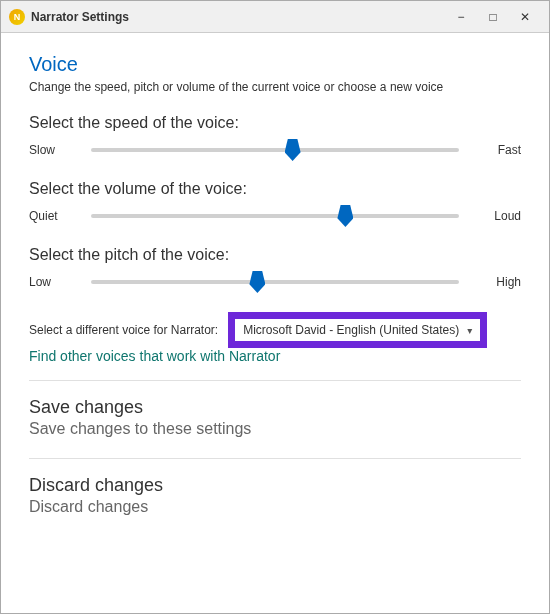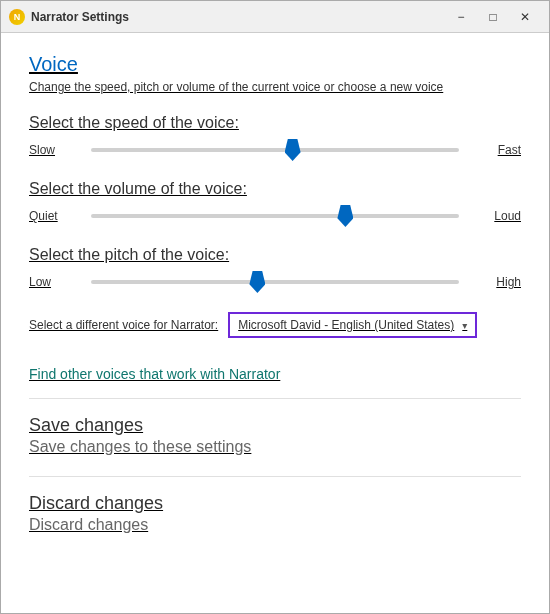--- a/index.html
+++ b/index.html
@@ -67,21 +67,20 @@
       font-size: 12px;
       color: #333;
       display: flex;
       align-items: center;
       justify-content: center;
     }
     .content {
       padding: 20px 28px 20px 28px;
       flex: 1;
       overflow-y: auto;
-      text-decoration: underline;
     }
     .section-title {
       color: #0067c0;
       font-size: 20px;
       font-weight: 300;
       margin-bottom: 4px;
     }
     .section-desc {
       color: #333;
       font-size: 12px;
@@ -141,32 +140,32 @@
       background: #0067c0;
       border: none;
       cursor: pointer;
       clip-path: polygon(20% 0%, 80% 0%, 100% 60%, 50% 100%, 0% 60%);
     }
     .voice-selector-row {
       display: flex;
       align-items: center;
       gap: 10px;
       margin-top: 16px;
-      margin-bottom: 28px;
+      margin-bottom: 0;
       flex-wrap: wrap;
     }
     .voice-selector-label {
       font-size: 12px;
       color: #333;
       white-space: nowrap;
     }
     .voice-dropdown {
       display: flex;
       align-items: center;
-      border: 2px solid #6d28d9;
+      border: 7px solid #6d28d9;
       background: #ffffff;
       padding: 4px 8px;
       cursor: pointer;
       min-width: 240px;
       justify-content: space-between;
       font-size: 12px;
       color: #333;
     }
     .dropdown-arrow {
       margin-left: 8px;

